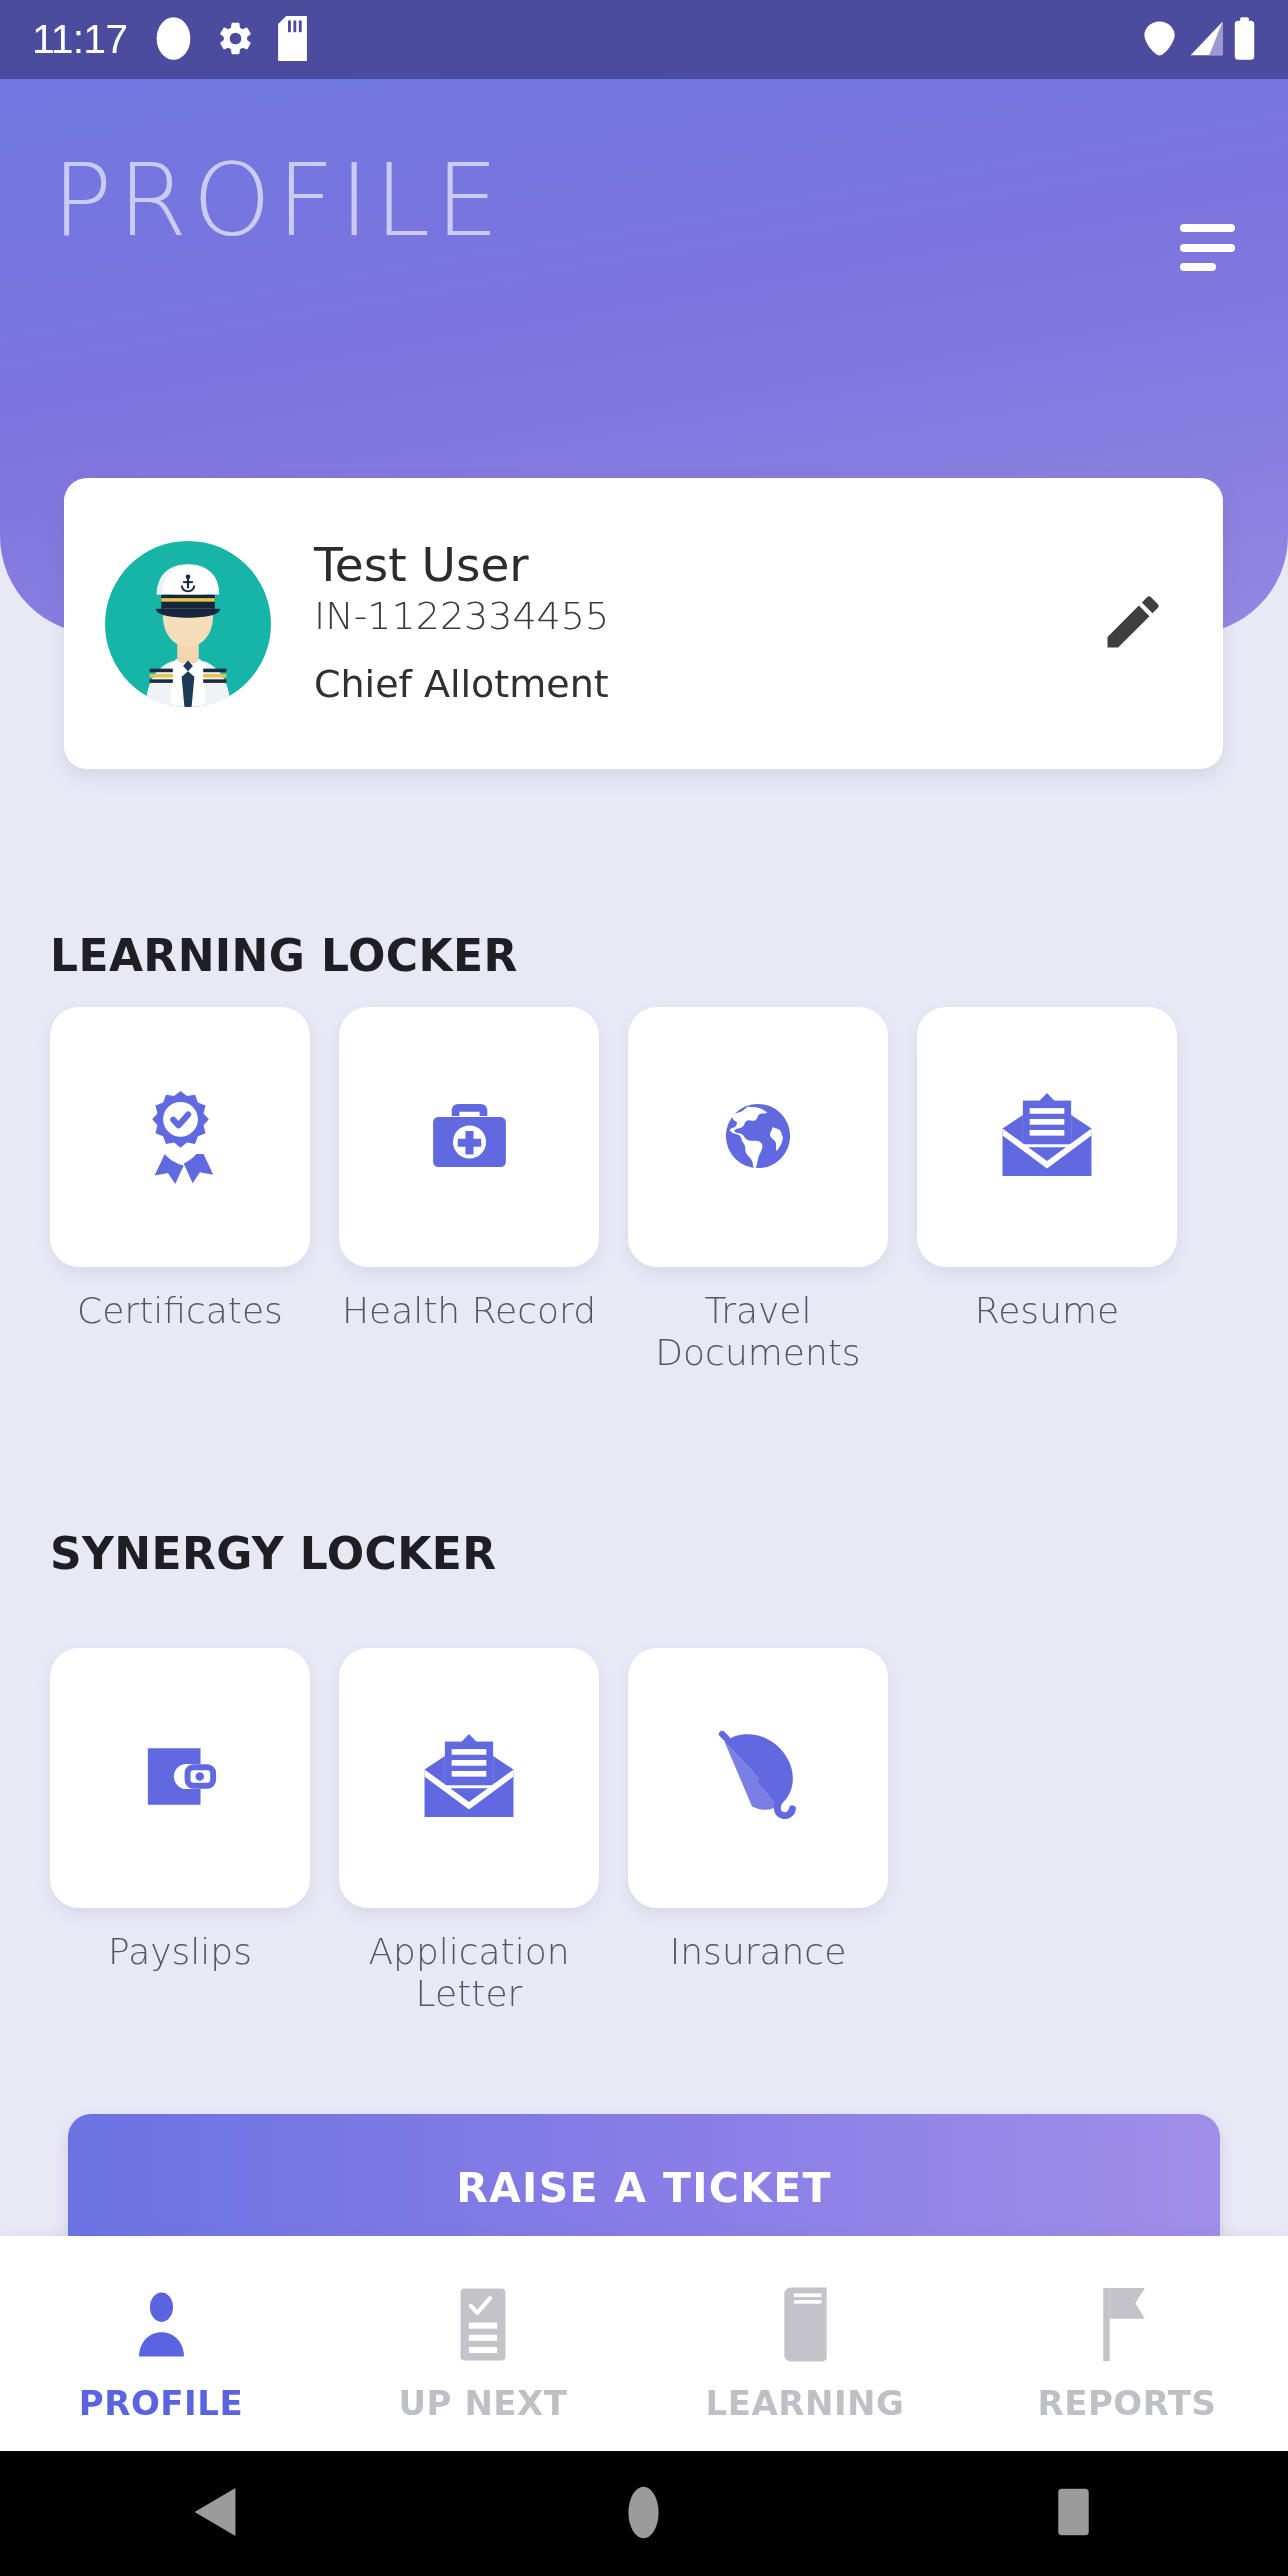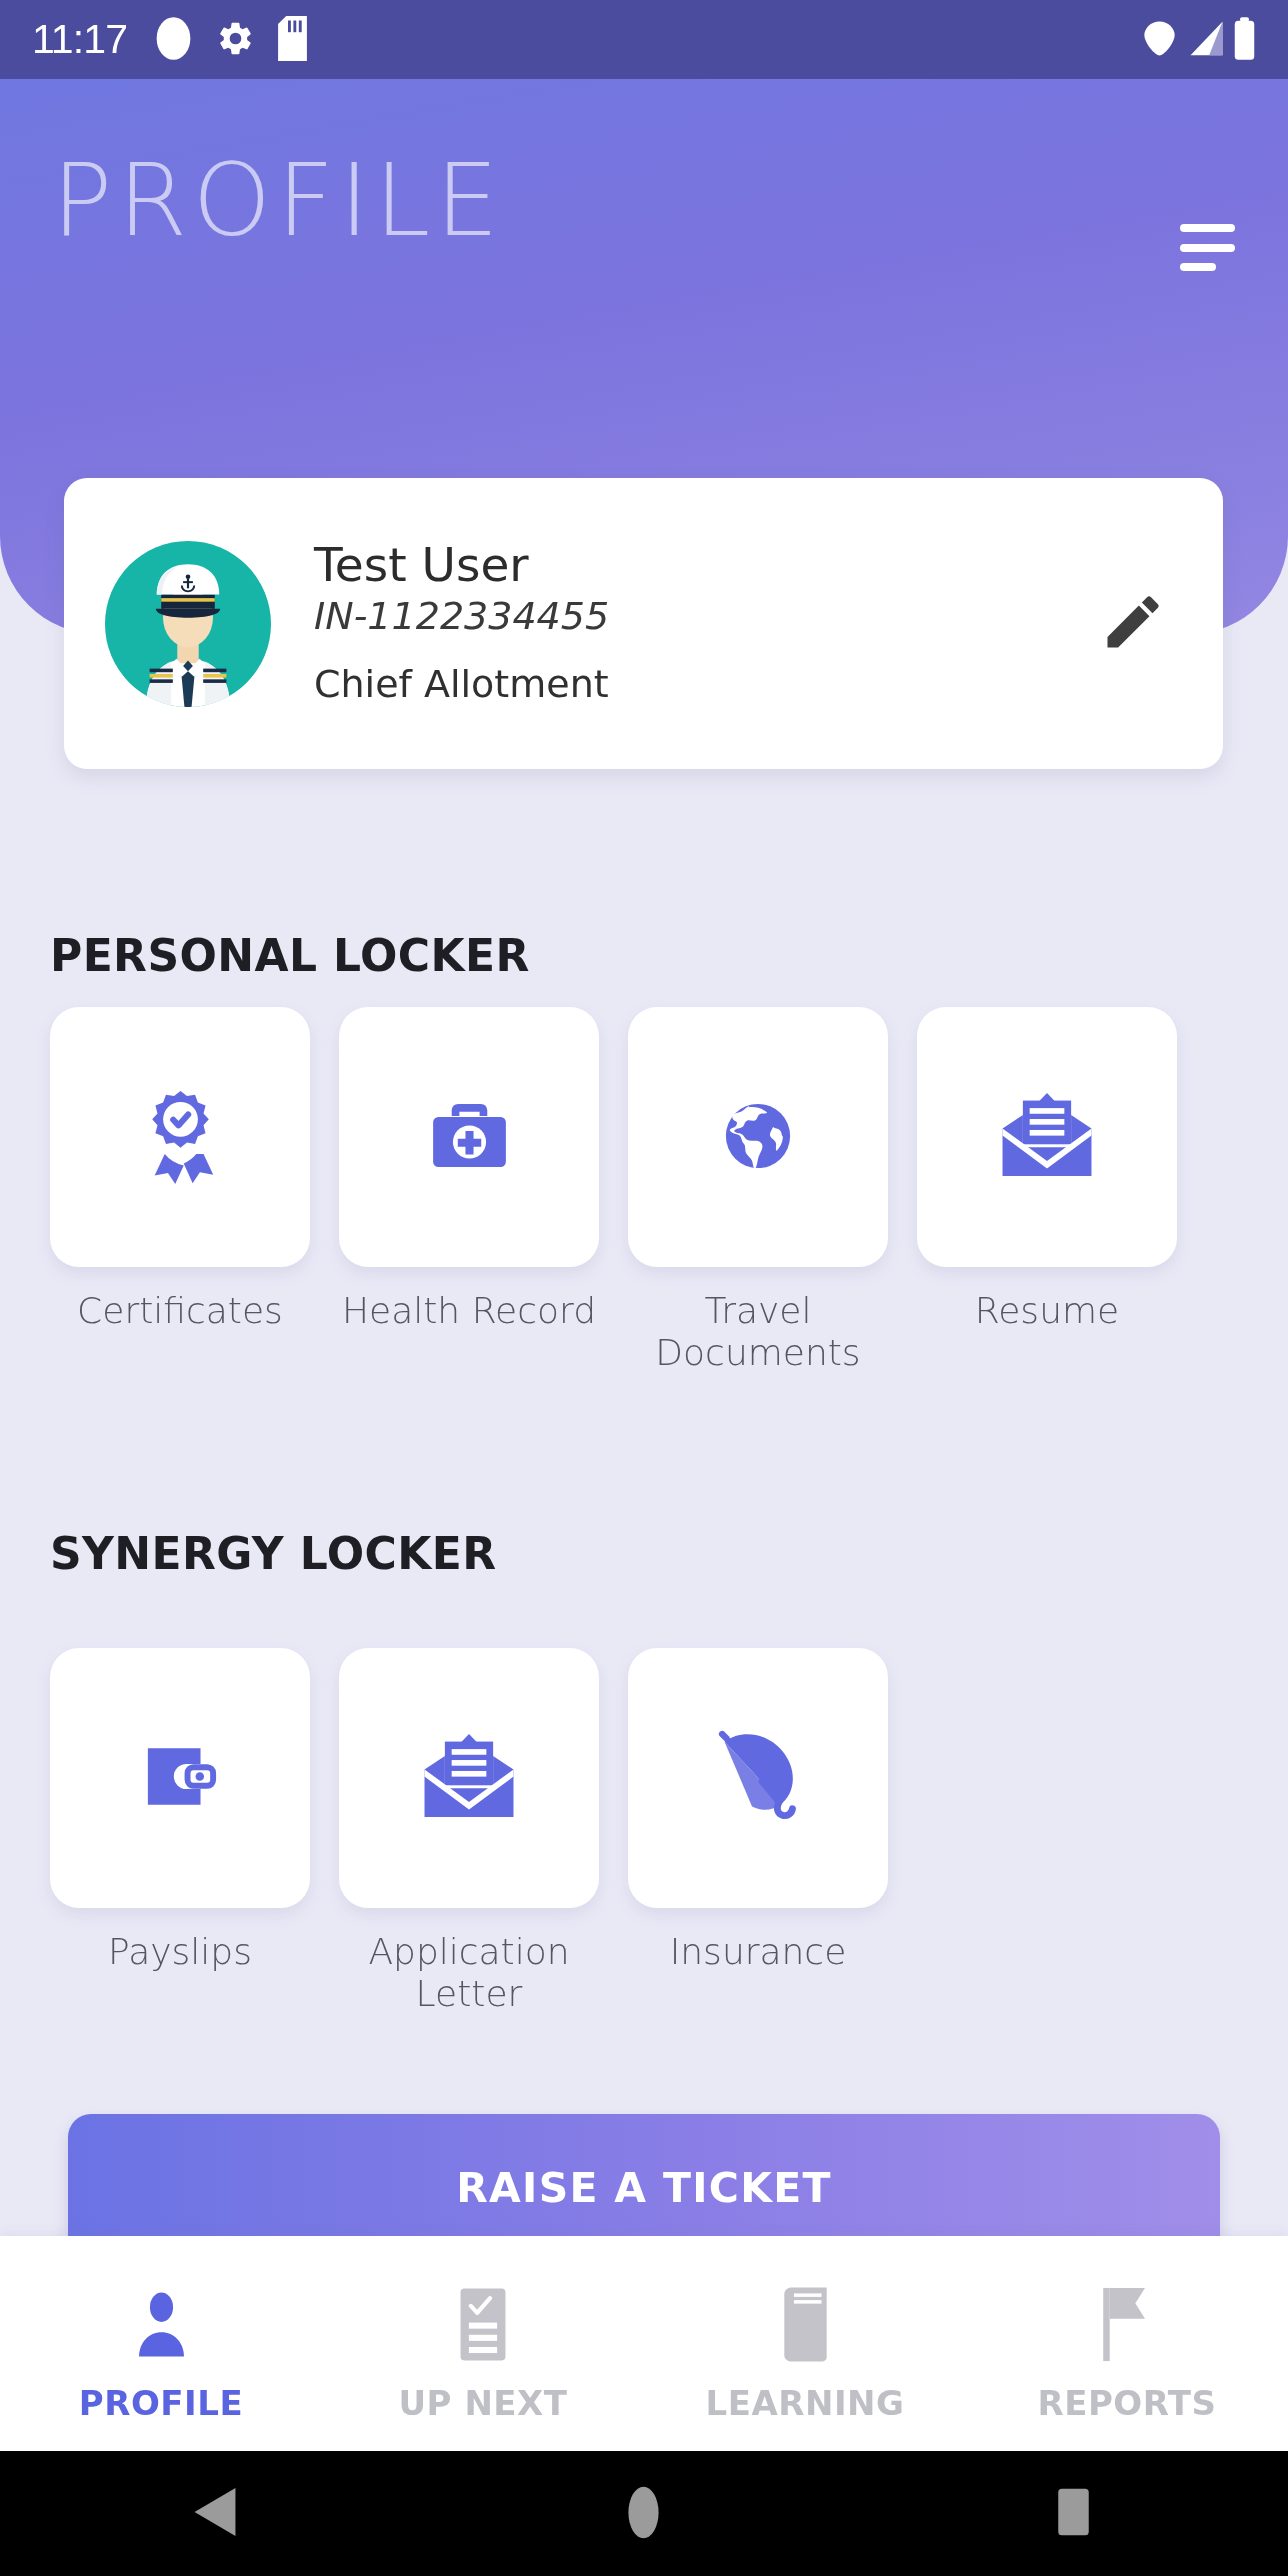--- a/index.html
+++ b/index.html
@@ -61,21 +61,21 @@
   }
   .avatar {
     width:166px; height:166px; border-radius:50%;
     background:#16b5a8; position:relative; overflow:hidden; flex:none;
   }
   .avatar svg { position:absolute; left:0; top:0; }
   .profile-texts { margin-left:43px; flex:1; }
   .p-name { font-size:47px; color:#2c2c2c; font-weight:400; line-height:1.12;
             font-family:"DejaVu Sans", sans-serif; }
   .p-id   { font-size:38px; color:#3a3a3a; font-weight:300; line-height:1.25; margin-top:1.8px;
-            font-family:"DejaVu Sans", sans-serif;font-style:italic; }
+            font-family:"DejaVu Sans", sans-serif; }
   .p-rank { font-size:38px; color:#303030; font-weight:400; line-height:1.2; margin-top:21.5px;
             font-family:"DejaVu Sans", sans-serif; }
   .edit-btn { width:98px; height:98px; display:flex; align-items:center; justify-content:center;
               flex:none; cursor:pointer; }
 
   
   .section-title {
     position:absolute; left:50px;
     font-size:44px; font-weight:700; color:#1e1e24; letter-spacing:0.4px;
     font-family:"DejaVu Sans", sans-serif;
@@ -235,21 +235,21 @@
       </div>
       <div class="edit-btn">
         <span>
           <svg width="68" height="68" viewBox="0 0 24 24" fill="#3f3f3f">
             <path d="M3 17.25V21h3.75L17.81 9.94l-3.75-3.75L3 17.25zM20.71 7.04a1 1 0 000-1.41l-2.34-2.34a1 1 0 00-1.41 0l-1.83 1.83 3.75 3.75 1.83-1.83z"></path>
           </svg>
         </span>
       </div>
     </div>
 
-    <div class="section-title" style="top:930px;">PERSONAL LOCKER</div>
+    <div class="section-title" style="top:930px;">LEARNING LOCKER</div>
 
     <div class="tiles" style="top:1007px;">
 
       <div class="tile-wrap">
         <div class="tile">
           <span>
             <svg width="97" height="97" viewBox="0 0 24 24" fill="#6169e0">
               <path d="M8.1 16.6L5.6 21.9l3.3-.6 1.8 2.7 2.1-4.6a7.9 7.9 0 01-4.7-2.8z"></path>
               <path d="M15.9 16.6a7.9 7.9 0 01-3.1 2.3l2.2 4.9 1.8-2.7 3.3.6-2.4-5.1z"></path>
               <path d="M12 1l1.6 1.25 2-.35.7 1.92 1.9.75-.5 1.98L19 8l-1.3 1.45.5 1.98-1.9.75-.7 1.92-2-.35L12 15l-1.6-1.25-2 .35-.7-1.92-1.9-.75.5-1.98L5 8l1.3-1.45-.5-1.98 1.9-.75.7-1.92 2 .35L12 1z"></path>

